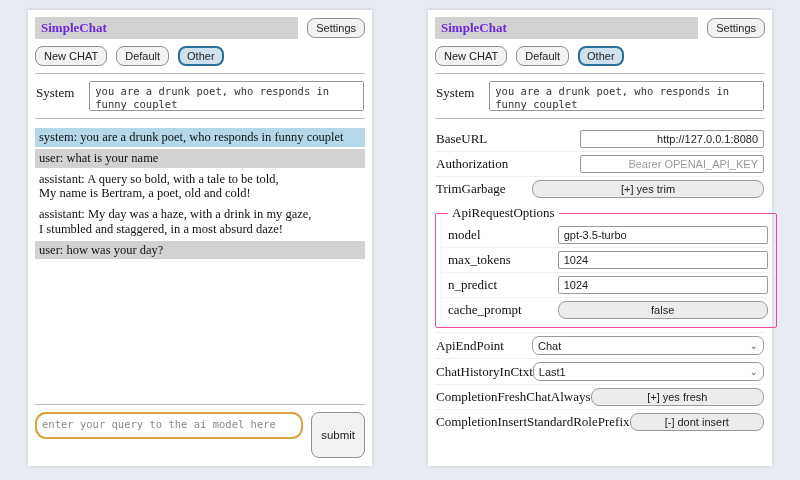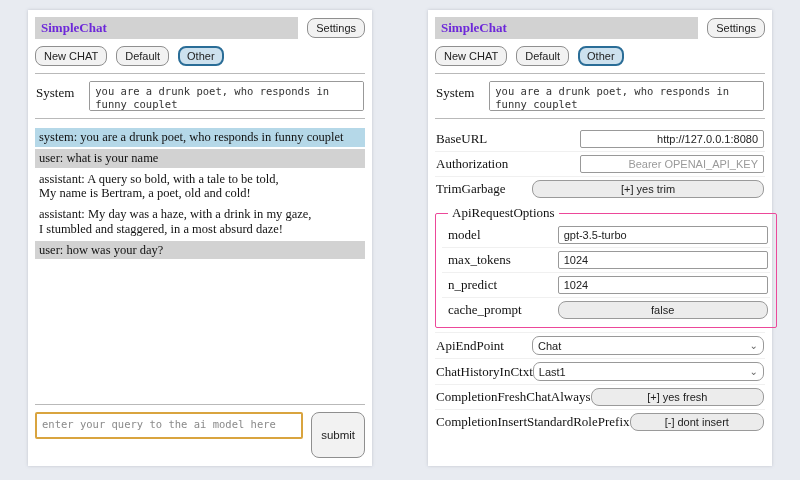--- a/index.html
+++ b/index.html
@@ -68,21 +68,21 @@
   .msg { font-size: 12.5px; line-height: 1.18; padding: 2px 4px; margin-bottom: 2px;
          color: #111; white-space: pre-line; }
   .msg.system { background: #b5d8e8; }
   .msg.user { background: #d2d2d2; }
   .msg.assistant { background: transparent; }
   .spacer { flex: 1; }
   
   .queryrow { display: flex; gap: 8px; align-items: stretch; }
   textarea.query {
     flex: 1; height: 27px; resize: none;
-    border: 1px solid #999; border-radius: 2px;
+    border: 1px solid #999; border-radius: 11px;
     padding: 5px 6px; line-height: 1.2;
   }
   textarea.query.focused { border: 2px solid #d9a43f; padding: 4px 5px; }
   textarea::placeholder { color: #8a8a8a; opacity: 1; }
   input::placeholder { color: #9a9a9a; opacity: 1; }
   .submit { padding: 16px 9px; font-size: 11.5px; }
   
   .setrows { margin-top: 1px; }
   .setrow {
     display: flex; align-items: center; justify-content: space-between;

